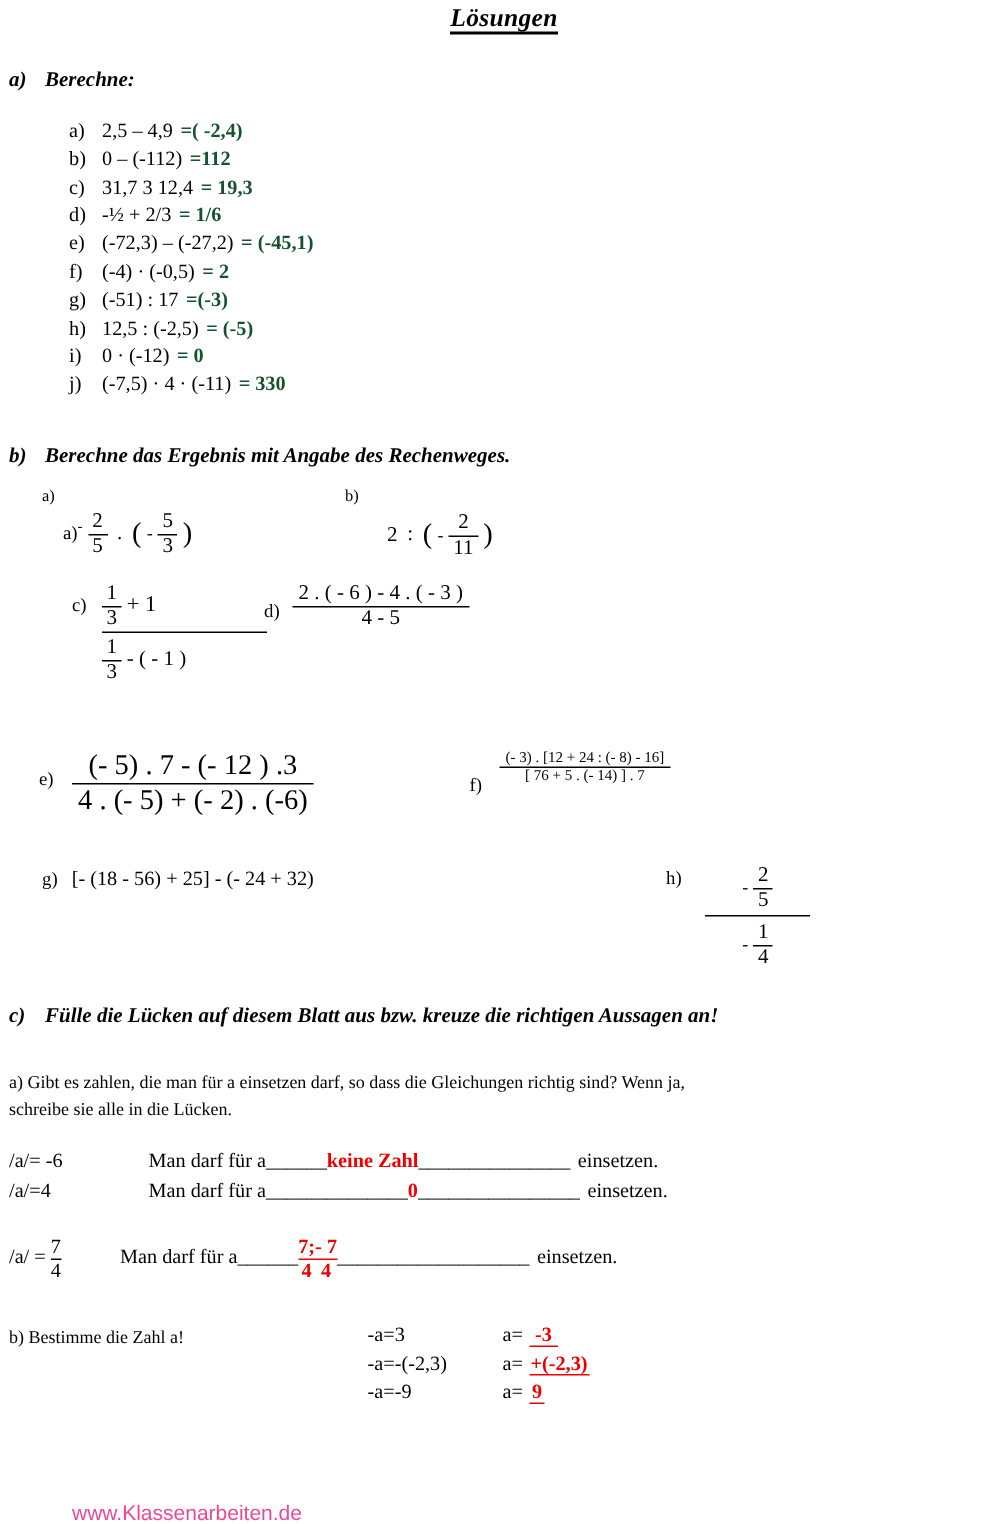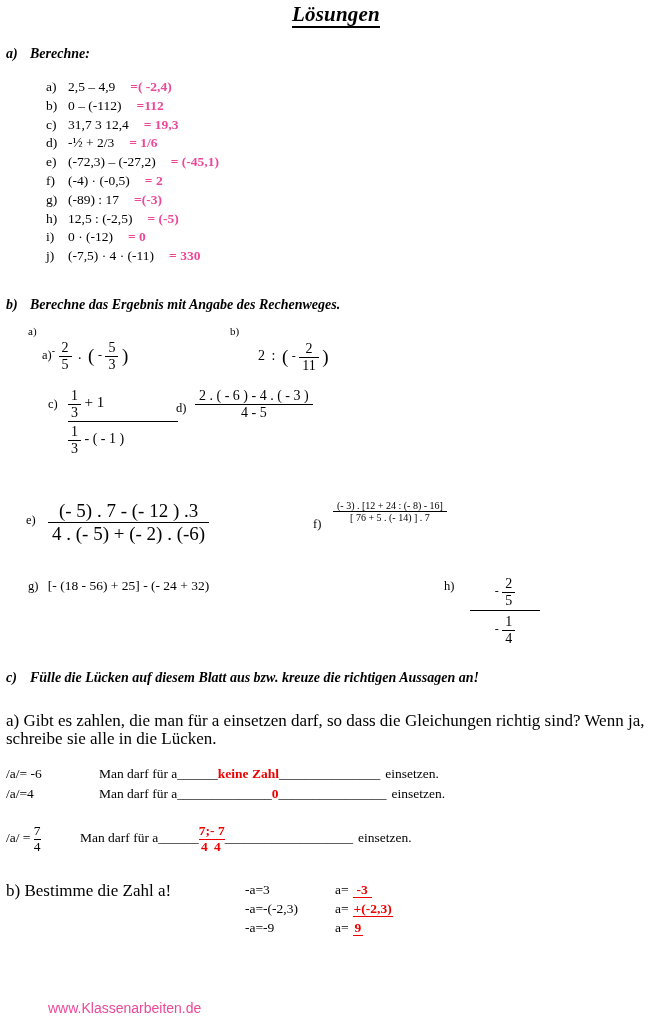--- a/index.html
+++ b/index.html
@@ -21,21 +21,21 @@
     height: 1016px;
   }
 
   
   .doc-title {
     position: absolute;
     top: 2px;
     left: 0;
     width: 672px;
     text-align: center;
-    font-size: 21px;
+    font-size: 17px;
     font-weight: bold;
     font-style: italic;
     letter-spacing: 0.2px;
   }
   .doc-title span {
     border-bottom: 2px solid #000;
     padding-bottom: 0px;
   }
 
   
@@ -51,21 +51,21 @@
   .calc-list {
     position: absolute;
     left: 46px;
     top: 78px;
     font-size: 13.5px;
     line-height: 18.8px;
   }
   .calc-row { white-space: nowrap; }
   .calc-row .idx { display: inline-block; width: 22px; }
   .calc-row .expr { }
-  .calc-row .ans { color: #ec4899; font-weight: bold; margin-left: 15px; }
+  .calc-row .ans { color: #14532d; font-weight: bold; margin-left: 5px; }
 
   
   .mblock { position: absolute; font-size: 14px; }
   .tag { font-size: 12.5px; }
   .tag-sm { font-size: 11px; vertical-align: super; }
 
   .frac {
     display: inline-block;
     vertical-align: middle;
     text-align: center;
@@ -77,21 +77,21 @@
   .frac-wide { }
   .frac-wide .num { display: block; padding: 0 4px; white-space: nowrap; }
   .frac-wide .den { display: block; border-top: 1.2px solid #000; padding: 0 4px; white-space: nowrap; }
 
   .paren { font-size: 19px; vertical-align: middle; }
   .op { margin: 0 3px; }
 
   
   .ptext {
     position: absolute;
-    font-size: 17px;
+    font-size: 12px;
     line-height: 18px;
   }
 
   
   .fillrow { position: absolute; font-size: 13.5px; white-space: nowrap; }
   .blank { letter-spacing: 0px; }
   .redans { color: #ee0000; font-weight: bold; }
   .redfrac {
     display: inline-block;
     text-align: center;
@@ -152,21 +152,21 @@
     <div class="calc-row">
       <span class="idx">d)</span><span class="expr">-½ + 2/3</span><span class="ans">= 1/6</span>
     </div>
     <div class="calc-row">
       <span class="idx">e)</span><span class="expr">(-72,3) – (-27,2)</span><span class="ans">= (-45,1)</span>
     </div>
     <div class="calc-row">
       <span class="idx">f)</span><span class="expr">(-4) · (-0,5)</span><span class="ans">= 2</span>
     </div>
     <div class="calc-row">
-      <span class="idx">g)</span><span class="expr">(-89) : 17</span><span class="ans">=(-3)</span>
+      <span class="idx">g)</span><span class="expr">(-51) : 17</span><span class="ans">=(-3)</span>
     </div>
     <div class="calc-row">
       <span class="idx">h)</span><span class="expr">12,5 : (-2,5)</span><span class="ans">= (-5)</span>
     </div>
     <div class="calc-row">
       <span class="idx">i)</span><span class="expr">0 · (-12)</span><span class="ans">= 0</span>
     </div>
     <div class="calc-row">
       <span class="idx">j)</span><span class="expr">(-7,5) · 4 · (-11)</span><span class="ans">= 330</span>
     </div>

